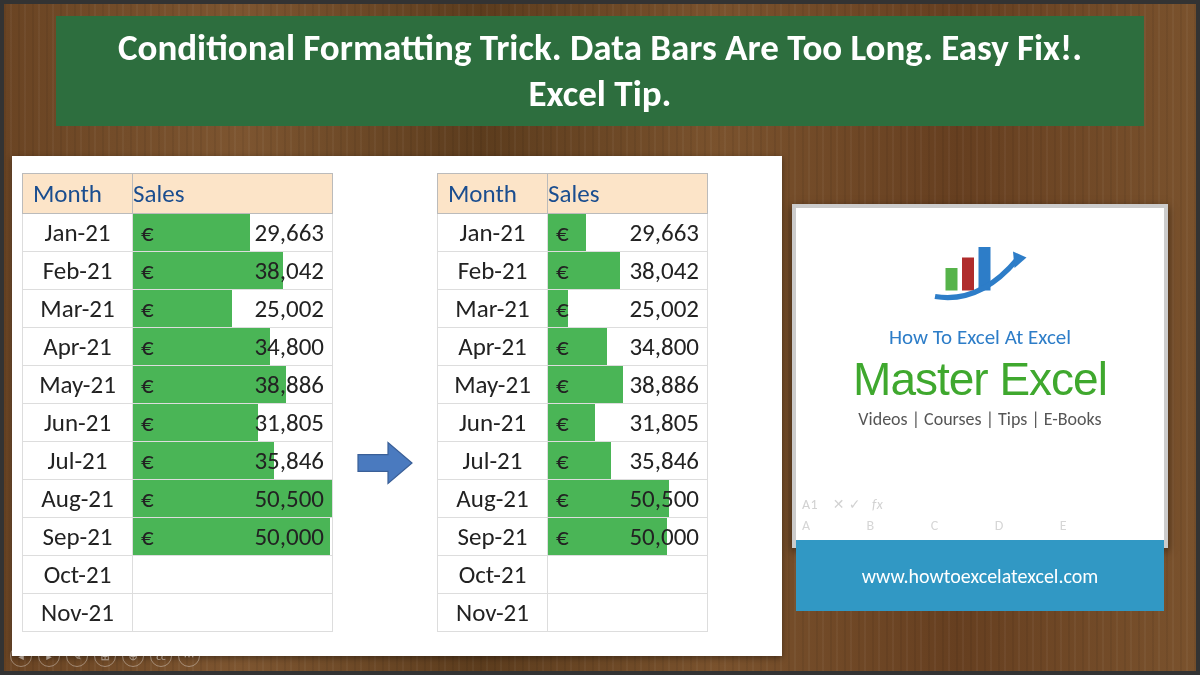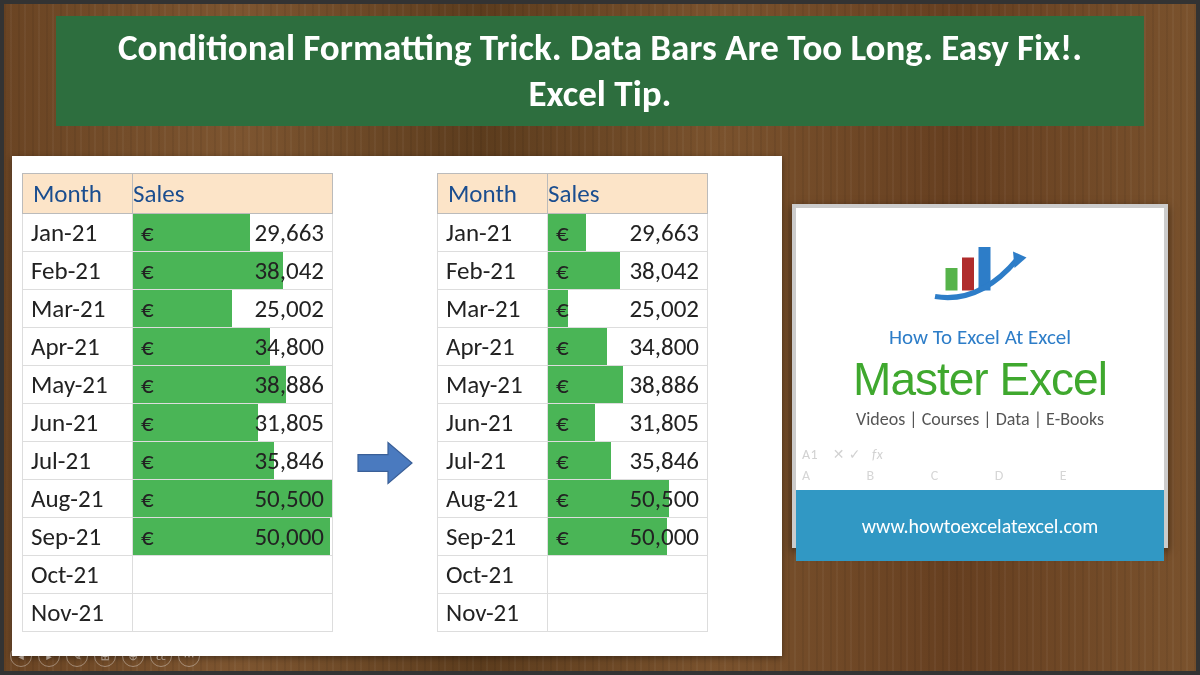--- a/index.html
+++ b/index.html
@@ -12,32 +12,32 @@
       linear-gradient(90deg,#6a4423,#7d5530 20%,#5c3c1d 40%,#7a522d 60%,#663f20 80%,#7a522d);
   }
   .title-bar{position:absolute;left:52px;right:52px;top:12px;height:110px;background:#2d6e3e;
     display:flex;align-items:center;justify-content:center;padding:6px 20px;text-align:center}
   .title-bar h1{color:#fff;font-weight:700;font-size:37px;line-height:1.25}
   .tables-wrap{position:absolute;left:8px;top:152px;width:770px;height:500px;background:#fff;
     box-shadow:0 2px 6px rgba(0,0,0,.4);padding:17px 10px 20px 10px}
   .tables-inner{display:flex;align-items:flex-start;gap:18px}
   table{border-collapse:collapse;font-size:25px;color:#222}
   th{background:#fce4c8;border:1px solid #bbb;font-weight:400;text-align:left;padding:4px 10px;color:#1a4d8f}
-  td{border:1px solid #ddd;padding:3px 8px;text-align:left;height:38px}
+  td{border:1px solid #ddd;padding:3px 8px;text-align:center;height:38px}
   .month-col{width:110px;min-width:110px}
   .sales-col{position:relative;width:160px;min-width:160px;padding:0;overflow:hidden}
   .sales-col.wide{width:200px;min-width:200px}
   .bar{position:absolute;left:0;top:0;bottom:0;background:#4ab556}
   .sales-text{position:relative;display:flex;justify-content:space-between;padding:3px 8px}
   .eur{padding-right:6px}
   .arrow{width:60px;height:60px;align-self:center;margin:0 4px;margin-top:120px}
   .arrow svg{width:100%;height:100%}
   .promo{position:absolute;right:28px;top:200px;width:376px;height:344px;background:#fff;
     border:4px solid #ccc;box-shadow:0 3px 8px rgba(0,0,0,.5)}
-  .promo-body{padding:26px 20px 2px;text-align:center;background:#fff;height:282px;position:relative;overflow:hidden}
+  .promo-body{padding:26px 20px 2px;text-align:center;background:#fff;height:332px;position:relative;overflow:hidden}
   .promo-logo{display:flex;justify-content:center;margin-bottom:10px}
   .promo-logo svg{width:120px;height:80px}
   .promo-sub{color:#2d7dc8;font-size:21px;font-weight:500}
   .promo-main{font-family:"Arial Narrow",Arial,sans-serif;color:#3fa82e;font-size:46px;font-weight:400;letter-spacing:-1px;margin:2px 0}
   .promo-detail{color:#555;font-size:18px}
   .ghost{position:absolute;left:6px;bottom:4px;font-size:14px;color:#d2d2d2;letter-spacing:.5px;width:96%;text-align:left;line-height:1.4}
   .ghost .cols{display:flex;gap:56px;margin-top:2px;color:#d6d6d6}
   .promo-foot{background:#3198c4;color:#fff;height:71px;display:flex;align-items:center;justify-content:center;font-size:20px}
   .toolbar{position:absolute;left:6px;bottom:4px;display:flex;gap:6px}
   .ticon{width:22px;height:22px;border:1px solid rgba(255,255,255,.35);border-radius:50%;
@@ -286,21 +286,21 @@
         <svg viewBox="0 0 160 100">
           <rect x="34" y="42" width="16" height="30" fill="#56b34a"></rect>
           <rect x="56" y="28" width="16" height="44" fill="#b02c2c"></rect>
           <rect x="78" y="14" width="16" height="58" fill="#2d7dc8"></rect>
           <path d="M20 80 Q 80 90 130 30" stroke="#2d7dc8" stroke-width="7" fill="none"></path>
           <polygon points="124,20 142,28 126,42" fill="#2d7dc8"></polygon>
         </svg>
       </div>
       <div class="promo-sub">How To Excel At Excel</div>
       <div class="promo-main">Master Excel</div>
-      <div class="promo-detail">Videos | Courses | Data | E-Books</div>
+      <div class="promo-detail">Videos | Courses | Tips | E-Books</div>
       <div class="ghost">
         A1 &nbsp;&nbsp; ✕ ✓ &nbsp; <i>fx</i>
         <div class="cols">
             <span>A</span>
             <span>B</span>
             <span>C</span>
             <span>D</span>
             <span>E</span>
           </div>
       </div>

